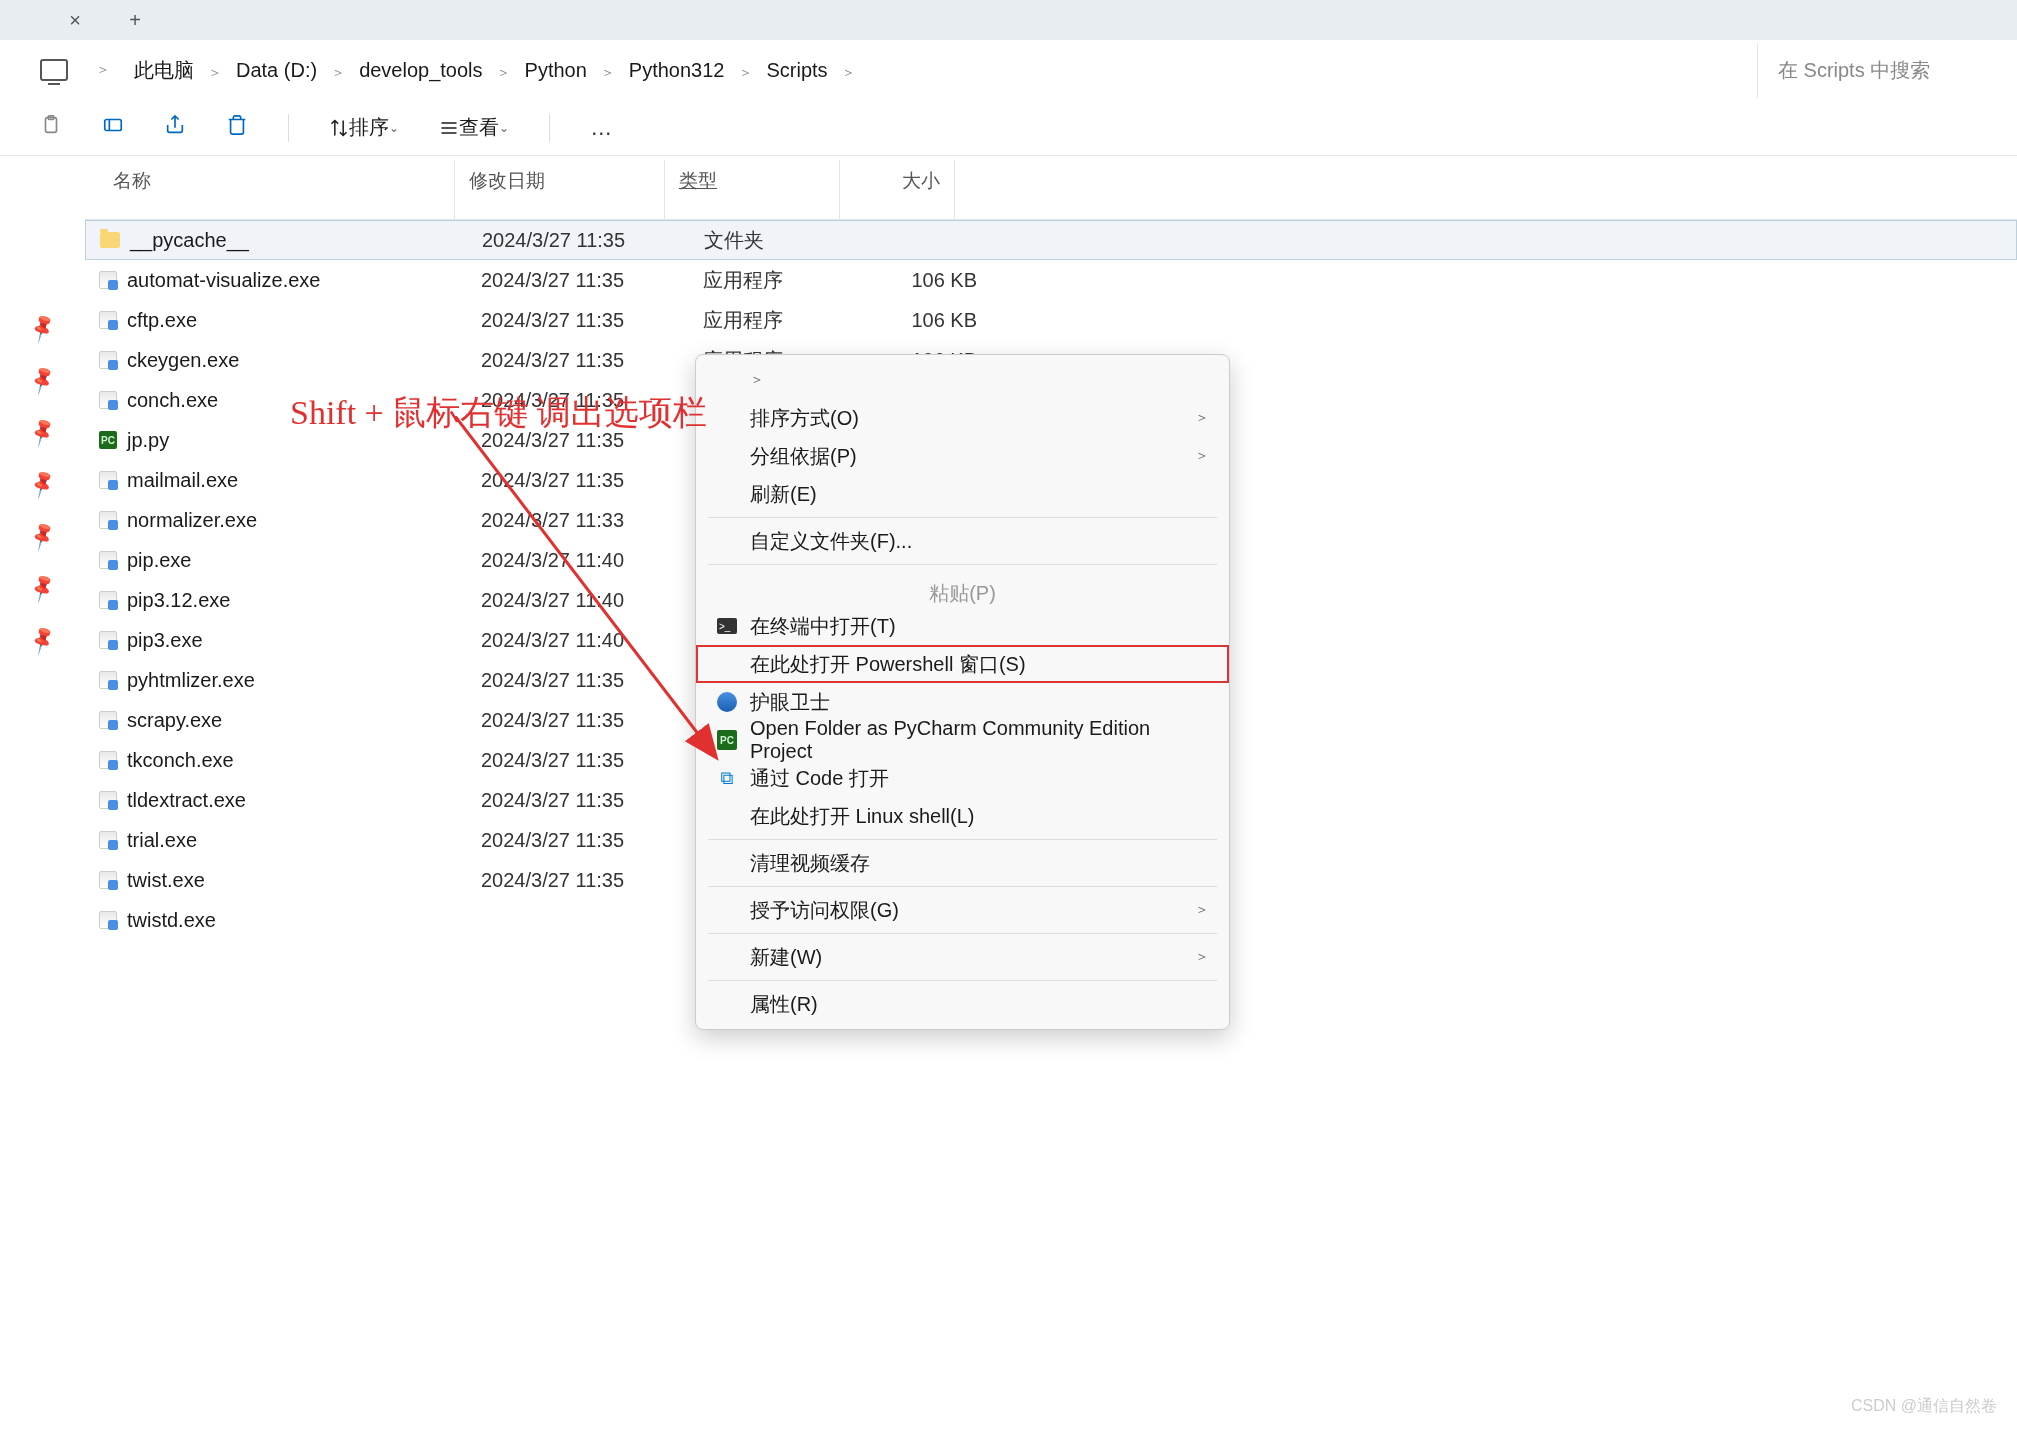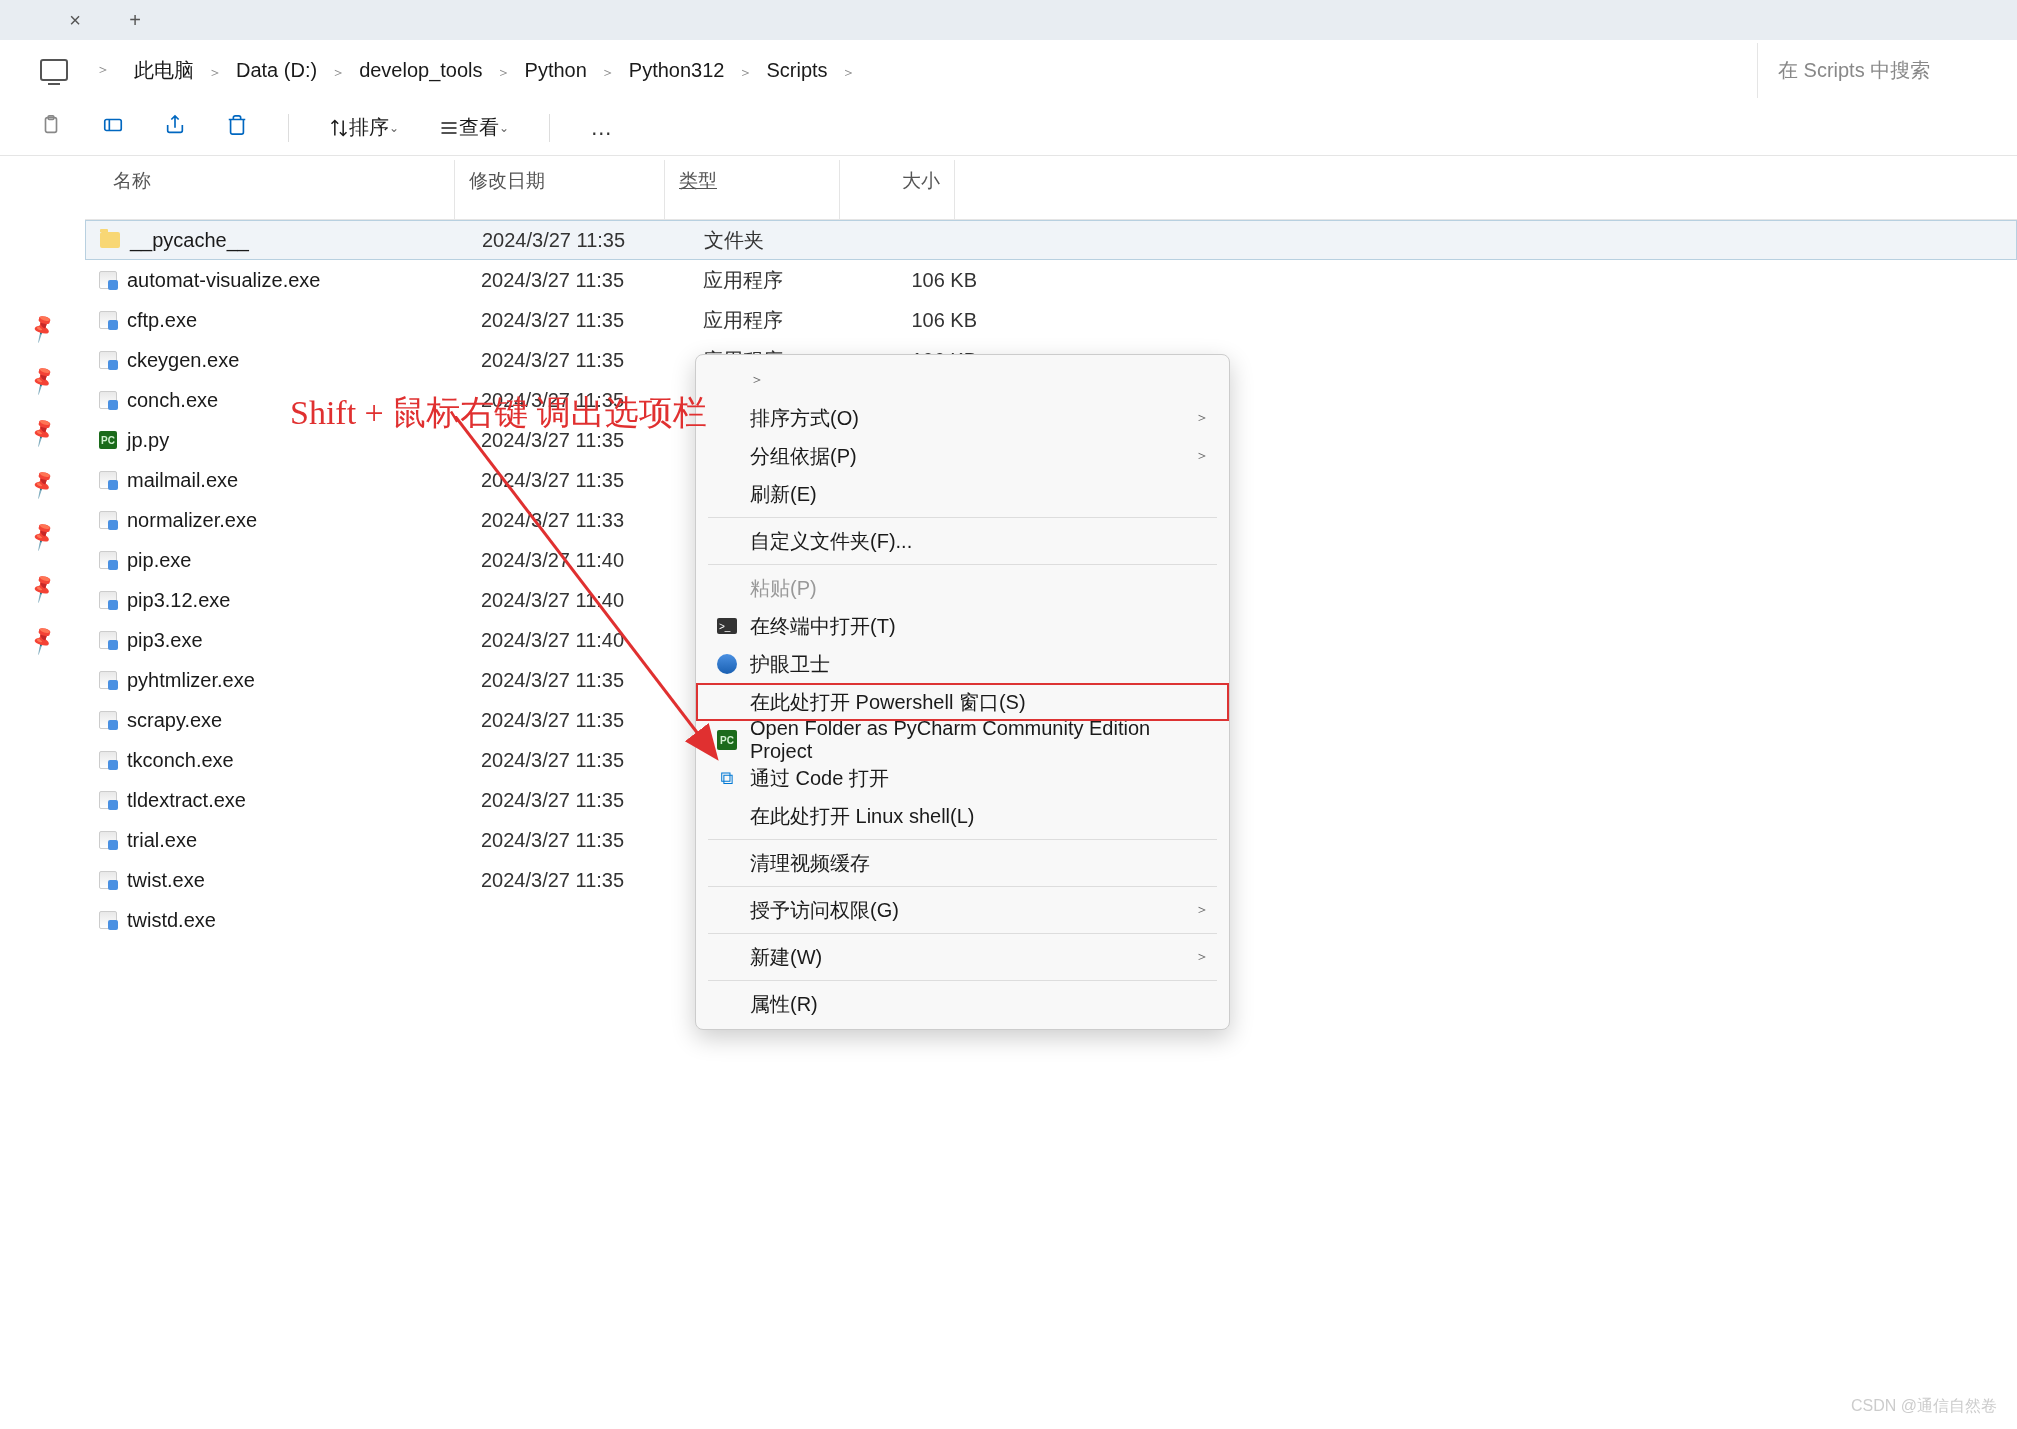--- a/index.html
+++ b/index.html
@@ -34,21 +34,21 @@
 .c-date { width: 210px; padding-left: 14px; color: #333; }
 .c-type { width: 175px; padding-left: 14px; color: #333; }
 .c-size { width: 115px; text-align: right; padding-right: 14px; color: #333; }
 .folder-ico { width: 20px; height: 16px; background: #f8d775; border-radius: 2px; position: relative; }
 .folder-ico::before { content: ""; position: absolute; top: -3px; left: 0; width: 8px; height: 3px; background: #f8d775; border-radius: 1px 1px 0 0; }
 .exe-ico { width: 18px; height: 18px; background: linear-gradient(#e8e8e8,#fff); border: 1px solid #ccc; border-radius: 2px; position: relative; }
 .exe-ico::after { content: ""; position: absolute; bottom: -2px; right: -2px; width: 10px; height: 10px; background: #4a90e2; border-radius: 2px; }
 .py-ico { width: 18px; height: 18px; background: #1b6b1b; border-radius: 2px; display: flex; align-items: center; justify-content: center; color: #d0f0d0; font-size: 10px; font-weight: bold; }
 .context-menu { position: absolute; left: 610px; top: 198px; width: 535px; background: #f8f8f8; border: 1px solid #ccc; border-radius: 8px; box-shadow: 0 8px 24px rgba(0,0,0,0.2); padding: 6px 0; font-size: 20px; }
 .cm-item { display: flex; align-items: center; height: 38px; padding: 0 20px; cursor: pointer; }
-.cm-item.disabled { color: #999; }
+.cm-item.disabled { color: #999; flex-direction: column; }
 .cm-item .label { flex: 1; }
 .cm-item .arrow { color: #666; font-size: 14px; }
 .cm-item .ico { width: 22px; height: 22px; margin-right: 12px; display: flex; align-items: center; justify-content: center; font-size: 14px; }
 .cm-item .ico.spacer { margin-right: 12px; }
 .cm-divider { height: 1px; background: #ddd; margin: 4px 12px; }
 .cm-item.hl { outline: 2px solid #d33; outline-offset: -2px; }
 .annotation { position: absolute; left: 205px; top: 234px; color: #e03030; font-size: 34px; font-family: "SimSun","STSong",serif; z-index: 5; }
 svg.arrow-svg { position: absolute; left: 370px; top: 260px; z-index: 4; }
 .watermark { position: absolute; right: 20px; bottom: 12px; color: #ccc; font-size: 16px; }
 .terminal-ico { width: 20px; height: 16px; background: #333; border-radius: 2px; color: #fff; font-size: 10px; display: flex; align-items: center; padding-left: 2px; }
@@ -336,29 +336,29 @@
           <div class="cm-item disabled">
             <span class="ico spacer"></span>
             <span class="label">粘贴(P)</span>
           </div>
           <div class="cm-item">
             <span class="ico">
               <span class="terminal-ico">&gt;_</span>
             </span>
             <span class="label">在终端中打开(T)</span>
           </div>
+          <div class="cm-item hl">
+            <span class="ico spacer"></span>
+            <span class="label">在此处打开 Powershell 窗口(S)</span>
+          </div>
           <div class="cm-item">
             <span class="ico">
               <span class="eye-ico"></span>
             </span>
             <span class="label">护眼卫士</span>
-          </div>
-          <div class="cm-item hl">
-            <span class="ico spacer"></span>
-            <span class="label">在此处打开 Powershell 窗口(S)</span>
           </div>
           <div class="cm-item">
             <span class="ico">
               <span class="pycharm-ico">PC</span>
             </span>
             <span class="label">Open Folder as PyCharm Community Edition Project</span>
           </div>
           <div class="cm-item">
             <span class="ico">
               <span class="vscode-ico">⧉</span>

